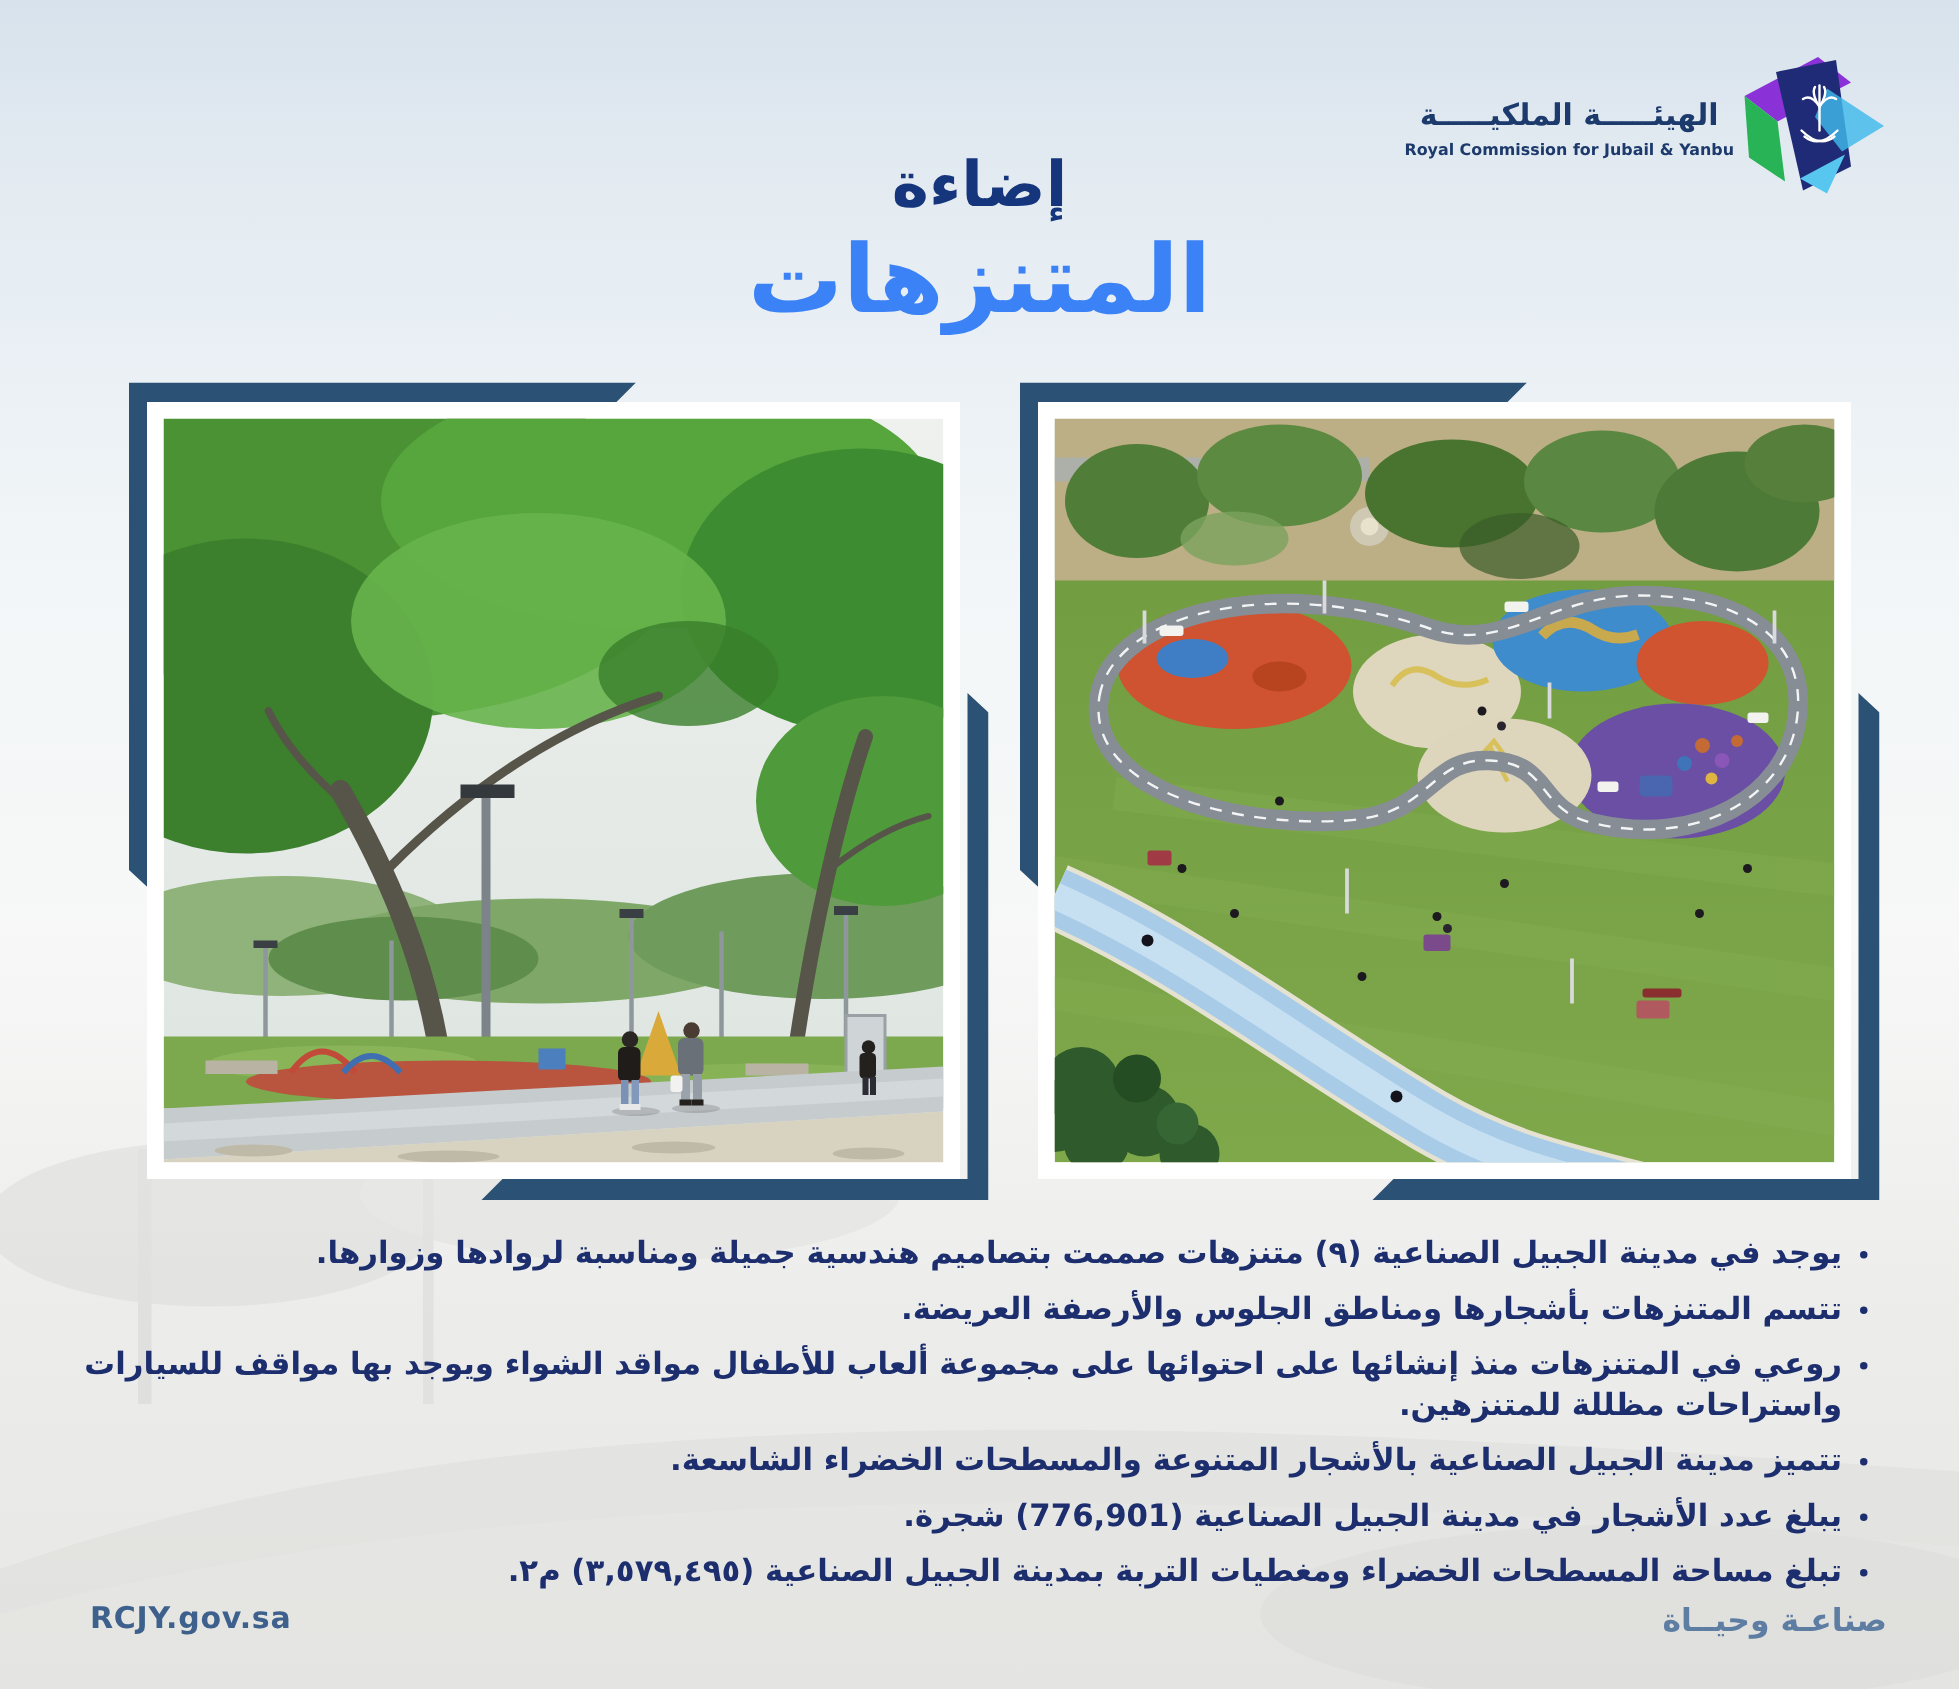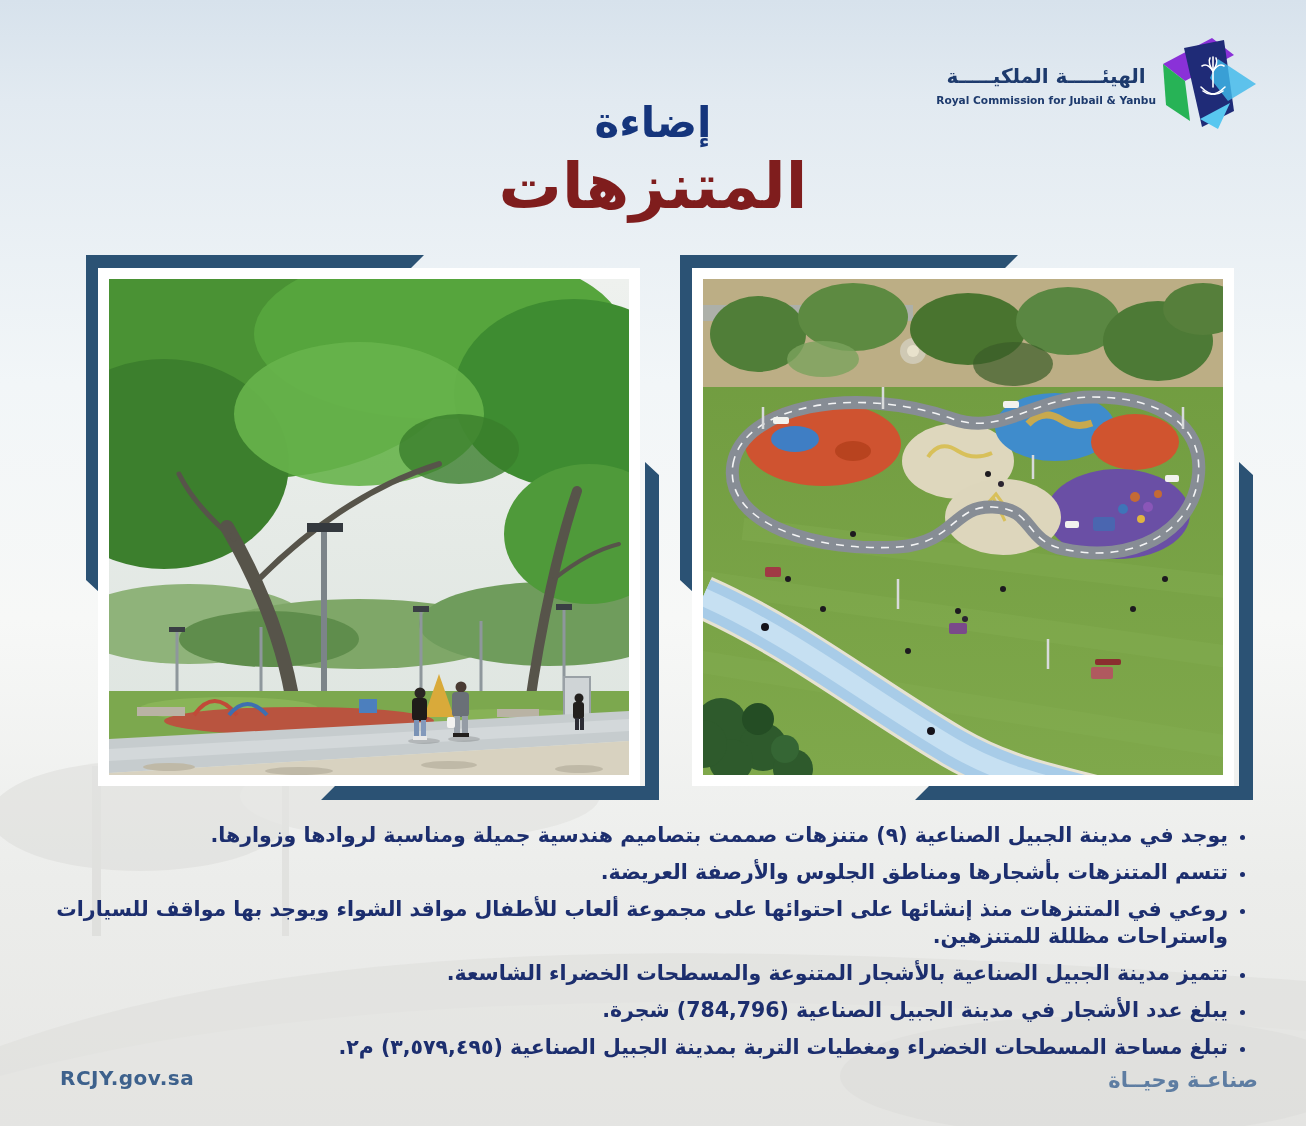--- a/index.html
+++ b/index.html
@@ -12,21 +12,21 @@
   
   .watermark{left:0;bottom:0;width:1306px;height:380px;pointer-events:none;}
   
   .logo-wrap{top:30px;right:46px;display:flex;align-items:center;gap:4px;}
   .logo-text{text-align:center;color:#1d3a6d;}
   .logo-ar{font-size:20px;font-weight:bold;line-height:1.5;white-space:nowrap;}
   .logo-en{font-size:10.6px;font-weight:bold;margin-top:3px;white-space:nowrap;}
   .logo-mark{width:100px;height:106px;}
   
   .eyebrow{top:98px;left:0;right:0;text-align:center;font-size:42px;font-weight:bold;color:#15357c;}
-  .main-title{top:150px;left:0;right:0;text-align:center;font-size:63px;font-weight:bold;color:#7f1d1d;}
+  .main-title{top:150px;left:0;right:0;text-align:center;font-size:63px;font-weight:bold;color:#3b82f6;}
   
   .assembly{width:573px;height:545px;top:255px;}
   .assembly.left{left:86px;}
   .assembly.right{left:680px;}
   .frame-svg{position:absolute;left:0;top:0;width:100%;height:100%;}
   .photo-card{position:absolute;left:12px;top:13px;width:542px;height:518px;background:#ffffff;padding:11px;box-sizing:border-box;}
   .photo{width:100%;height:100%;overflow:hidden;}
   .photo svg{display:block;width:100%;height:100%;}
   
   .bullets{top:810px;right:40px;left:40px;margin:12px;padding:0 26px 0 0;list-style-type:disc;direction:rtl;text-align:right;}
@@ -296,18 +296,18 @@
       </svg>
     </div>
   </div>
 </div>
 
 <ul class="abs bullets" dir="rtl">
   <li>يوجد في مدينة الجبيل الصناعية (٩) متنزهات صممت بتصاميم هندسية جميلة ومناسبة لروادها وزوارها.</li>
   <li>تتسم المتنزهات بأشجارها ومناطق الجلوس والأرصفة العريضة.</li>
   <li>روعي في المتنزهات منذ إنشائها على احتوائها على مجموعة ألعاب للأطفال مواقد الشواء ويوجد بها مواقف  للسيارات واستراحات مظللة للمتنزهين.</li>
   <li>تتميز مدينة الجبيل الصناعية بالأشجار المتنوعة والمسطحات الخضراء الشاسعة.</li>
-  <li>يبلغ عدد الأشجار في مدينة الجبيل الصناعية (784,796) شجرة.</li>
+  <li>يبلغ عدد الأشجار في مدينة الجبيل الصناعية (776,901) شجرة.</li>
   <li>تبلغ مساحة المسطحات الخضراء ومغطيات التربة  بمدينة الجبيل الصناعية (٣,٥٧٩,٤٩٥) م٢.</li>
 </ul>
 
 <div class="abs footer-left">RCJY.gov.sa</div>
 <div class="abs footer-right">صناعـة وحيــاة</div>
 
 </body></html>

